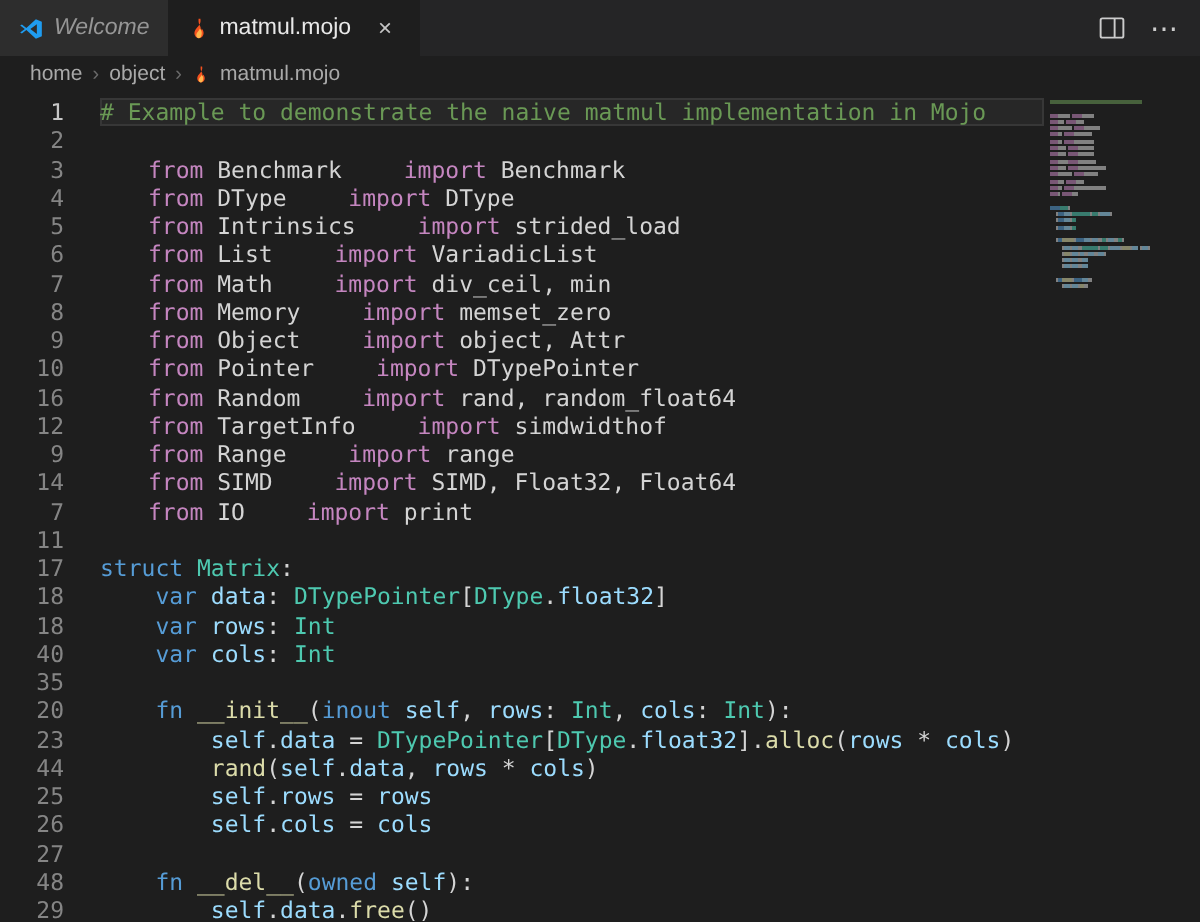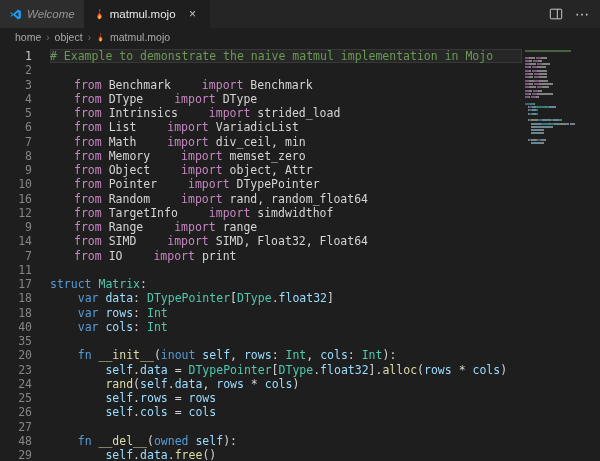--- a/index.html
+++ b/index.html
@@ -122,21 +122,21 @@
         <div class="line-number">14</div>
         <div class="line-number">7</div>
         <div class="line-number">11</div>
         <div class="line-number">17</div>
         <div class="line-number">18</div>
         <div class="line-number">18</div>
         <div class="line-number">40</div>
         <div class="line-number">35</div>
         <div class="line-number">20</div>
         <div class="line-number">23</div>
-        <div class="line-number">24</div>
+        <div class="line-number">44</div>
         <div class="line-number">25</div>
         <div class="line-number">26</div>
         <div class="line-number">27</div>
         <div class="line-number">48</div>
         <div class="line-number">29</div>
       </div>
     <div class="code"><div class="code-line current"><span class="tok-com"># Example to demonstrate the naive matmul implementation in Mojo</span></div><div class="code-line"></div><div class="code-line"><span class="tok-mag">from </span><span class="tok-wht">Benchmark</span><span class="tok-mag"> import </span><span class="tok-wht">Benchmark</span></div><div class="code-line"><span class="tok-mag">from </span><span class="tok-wht">DType</span><span class="tok-mag"> import </span><span class="tok-wht">DType</span></div><div class="code-line"><span class="tok-mag">from </span><span class="tok-wht">Intrinsics</span><span class="tok-mag"> import </span><span class="tok-wht">strided_load</span></div><div class="code-line"><span class="tok-mag">from </span><span class="tok-wht">List</span><span class="tok-mag"> import </span><span class="tok-wht">VariadicList</span></div><div class="code-line"><span class="tok-mag">from </span><span class="tok-wht">Math</span><span class="tok-mag"> import </span><span class="tok-wht">div_ceil, min</span></div><div class="code-line"><span class="tok-mag">from </span><span class="tok-wht">Memory</span><span class="tok-mag"> import </span><span class="tok-wht">memset_zero</span></div><div class="code-line"><span class="tok-mag">from </span><span class="tok-wht">Object</span><span class="tok-mag"> import </span><span class="tok-wht">object, Attr</span></div><div class="code-line"><span class="tok-mag">from </span><span class="tok-wht">Pointer</span><span class="tok-mag"> import </span><span class="tok-wht">DTypePointer</span></div><div class="code-line"><span class="tok-mag">from </span><span class="tok-wht">Random</span><span class="tok-mag"> import </span><span class="tok-wht">rand, random_float64</span></div><div class="code-line"><span class="tok-mag">from </span><span class="tok-wht">TargetInfo</span><span class="tok-mag"> import </span><span class="tok-wht">simdwidthof</span></div><div class="code-line"><span class="tok-mag">from </span><span class="tok-wht">Range</span><span class="tok-mag"> import </span><span class="tok-wht">range</span></div><div class="code-line"><span class="tok-mag">from </span><span class="tok-wht">SIMD</span><span class="tok-mag"> import </span><span class="tok-wht">SIMD, Float32, Float64</span></div><div class="code-line"><span class="tok-mag">from </span><span class="tok-wht">IO</span><span class="tok-mag"> import </span><span class="tok-wht">print</span></div><div class="code-line"></div><div class="code-line"><span class="tok-blue">struct </span><span class="tok-teal">Matrix</span><span class="tok-wht">:</span></div><div class="code-line"><span class="tok-wht">    </span><span class="tok-blue">var </span><span class="tok-lblue">data</span><span class="tok-wht">: </span><span class="tok-teal">DTypePointer</span><span class="tok-wht">[</span><span class="tok-teal">DType</span><span class="tok-wht">.</span><span class="tok-lblue">float32</span><span class="tok-wht">]</span></div><div class="code-line"><span class="tok-wht">    </span><span class="tok-blue">var </span><span class="tok-lblue">rows</span><span class="tok-wht">: </span><span class="tok-teal">Int</span></div><div class="code-line"><span class="tok-wht">    </span><span class="tok-blue">var </span><span class="tok-lblue">cols</span><span class="tok-wht">: </span><span class="tok-teal">Int</span></div><div class="code-line"></div><div class="code-line"><span class="tok-wht">    </span><span class="tok-blue">fn </span><span class="tok-yel">__init__</span><span class="tok-wht">(</span><span class="tok-blue">inout </span><span class="tok-lblue">self</span><span class="tok-wht">, </span><span class="tok-lblue">rows</span><span class="tok-wht">: </span><span class="tok-teal">Int</span><span class="tok-wht">, </span><span class="tok-lblue">cols</span><span class="tok-wht">: </span><span class="tok-teal">Int</span><span class="tok-wht">):</span></div><div class="code-line"><span class="tok-wht">        </span><span class="tok-lblue">self</span><span class="tok-wht">.</span><span class="tok-lblue">data</span><span class="tok-wht"> = </span><span class="tok-teal">DTypePointer</span><span class="tok-wht">[</span><span class="tok-teal">DType</span><span class="tok-wht">.</span><span class="tok-lblue">float32</span><span class="tok-wht">].</span><span class="tok-yel">alloc</span><span class="tok-wht">(</span><span class="tok-lblue">rows</span><span class="tok-wht"> * </span><span class="tok-lblue">cols</span><span class="tok-wht">)</span></div><div class="code-line"><span class="tok-wht">        </span><span class="tok-yel">rand</span><span class="tok-wht">(</span><span class="tok-lblue">self</span><span class="tok-wht">.</span><span class="tok-lblue">data</span><span class="tok-wht">, </span><span class="tok-lblue">rows</span><span class="tok-wht"> * </span><span class="tok-lblue">cols</span><span class="tok-wht">)</span></div><div class="code-line"><span class="tok-wht">        </span><span class="tok-lblue">self</span><span class="tok-wht">.</span><span class="tok-lblue">rows</span><span class="tok-wht"> = </span><span class="tok-lblue">rows</span></div><div class="code-line"><span class="tok-wht">        </span><span class="tok-lblue">self</span><span class="tok-wht">.</span><span class="tok-lblue">cols</span><span class="tok-wht"> = </span><span class="tok-lblue">cols</span></div><div class="code-line"></div><div class="code-line"><span class="tok-wht">    </span><span class="tok-blue">fn </span><span class="tok-yel">__del__</span><span class="tok-wht">(</span><span class="tok-blue">owned </span><span class="tok-lblue">self</span><span class="tok-wht">):</span></div><div class="code-line"><span class="tok-wht">        </span><span class="tok-lblue">self</span><span class="tok-wht">.</span><span class="tok-lblue">data</span><span class="tok-wht">.</span><span class="tok-yel">free</span><span class="tok-wht">()</span></div></div>
     <div class="minimap">
         <div class="mm-line"><span class="mm-tok tok-com" style="margin-left: 0px; width: 46.08px;"></span></div>
         <div class="mm-line"></div>

